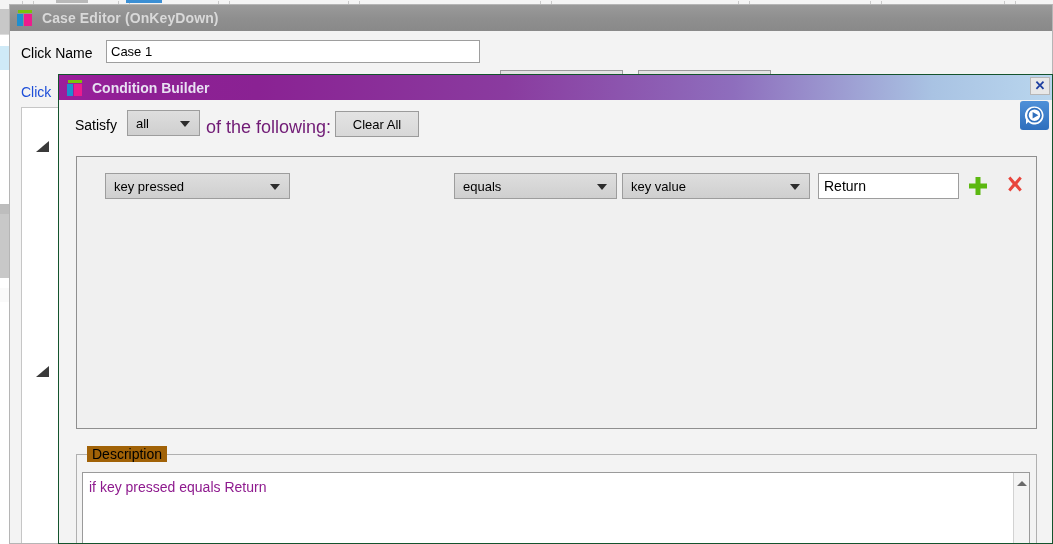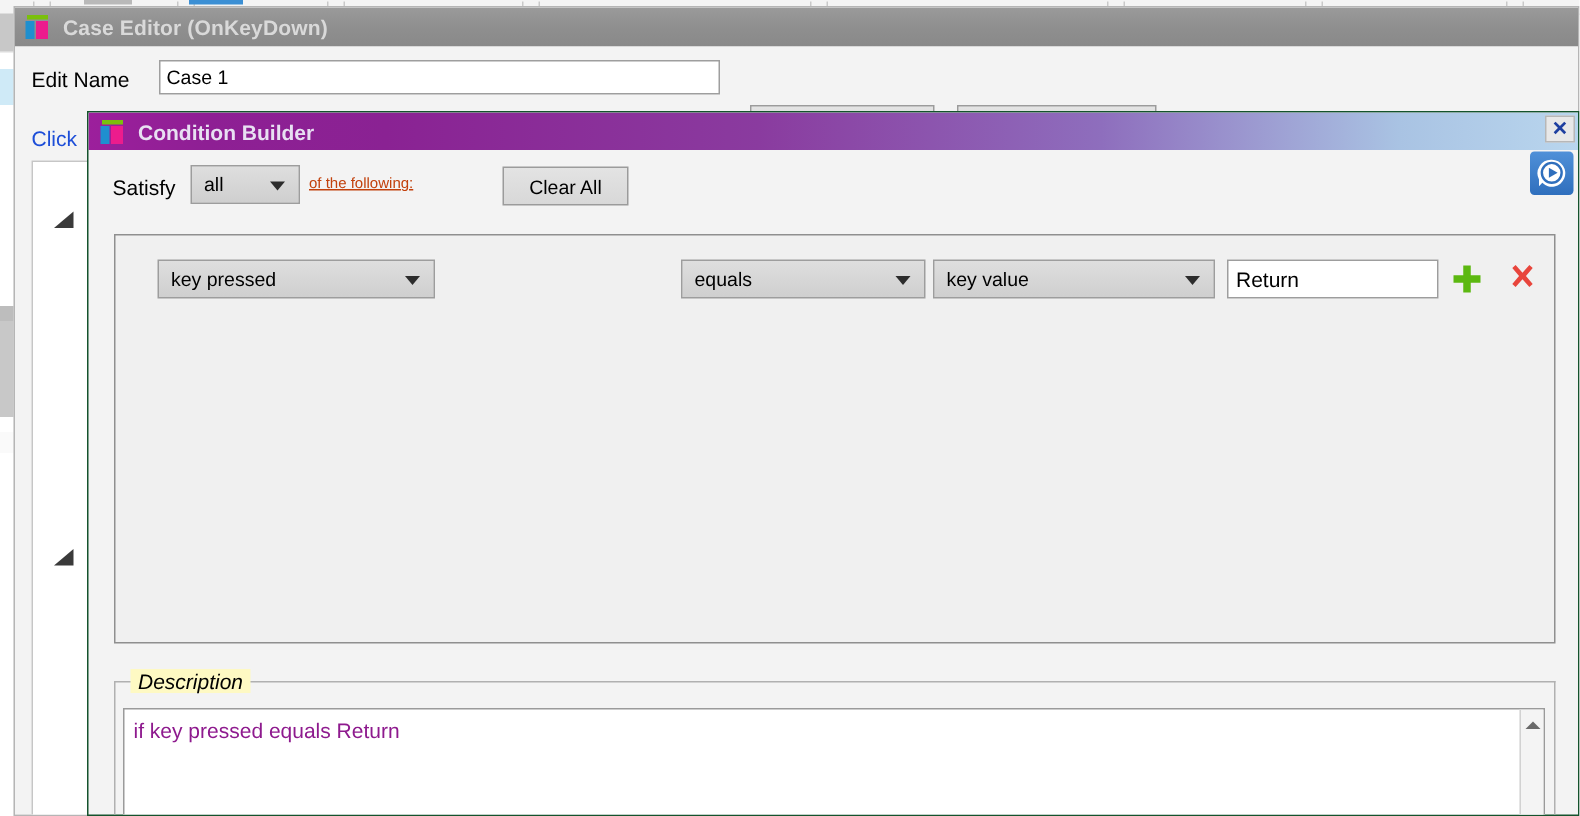--- a/index.html
+++ b/index.html
@@ -258,21 +258,21 @@
     right: 9px; top: 50%;
     margin-top: -2px;
     width: 0; height: 0;
     border-style: solid;
     border-width: 6px 5px 0 5px;
     border-color: #2c2c2c transparent transparent transparent;
   }
   #satisfy-combo { left: 68px; top: 10px; width: 73px; height: 26px; }
   #satisfy-of-label {
     position: absolute; left: 147px; top: 17px;
-    font-size: 10px; color: #c2410c; text-decoration: underline;
+    font-size: 18px; color: #701a75;
   }
   #clear-all-btn {
     left: 276px; top: 11px; width: 84px; height: 26px;
   }
 
   
   #conditions-area {
     position: absolute;
     left: 17px; top: 81px;
     width: 961px; height: 273px;
@@ -322,25 +322,24 @@
     position: absolute;
     left: 0; top: 8px;
     width: 100%; height: 91px;
     border: 1px solid #b0b0b0;
     border-bottom: none;
     box-sizing: border-box;
   }
   #description-legend {
     position: absolute;
     left: 11px; top: 0px;
-    background: #fef9c3;
+    background: #a16207;
     padding: 0 5px;
     font-size: 14px;
     color: #000;
-    font-style: italic;
   }
   #description-box {
     position: absolute;
     left: 6px; top: 26px;
     width: 948px; height: 73px;
     background: #ffffff;
     border: 1px solid #9a9a9a;
     box-sizing: border-box;
     overflow: hidden;
   }
@@ -406,21 +405,21 @@
     <span class="app-icon">
       <span class="bar-green"></span>
       <span class="rect-blue"></span>
       <span class="rect-pink"></span>
     </span>
     <span id="case-editor-title">Case Editor (OnKeyDown)</span>
   </div>
 
   <div id="case-editor-body">
 
-    <label id="case-name-label">Edit Name</label>
+    <label id="case-name-label">Click Name</label>
 
     <input id="case-name-input" type="text" value="Case 1" style="">
 
     <label id="click-label">Click</label>
 
     <button id="edit-condition-btn" class="gray-button">Edit Condition</button>
 
     <button id="clear-condition-btn" class="gray-button">Clear Condition</button>
 
     <div id="left-tree-panel">

